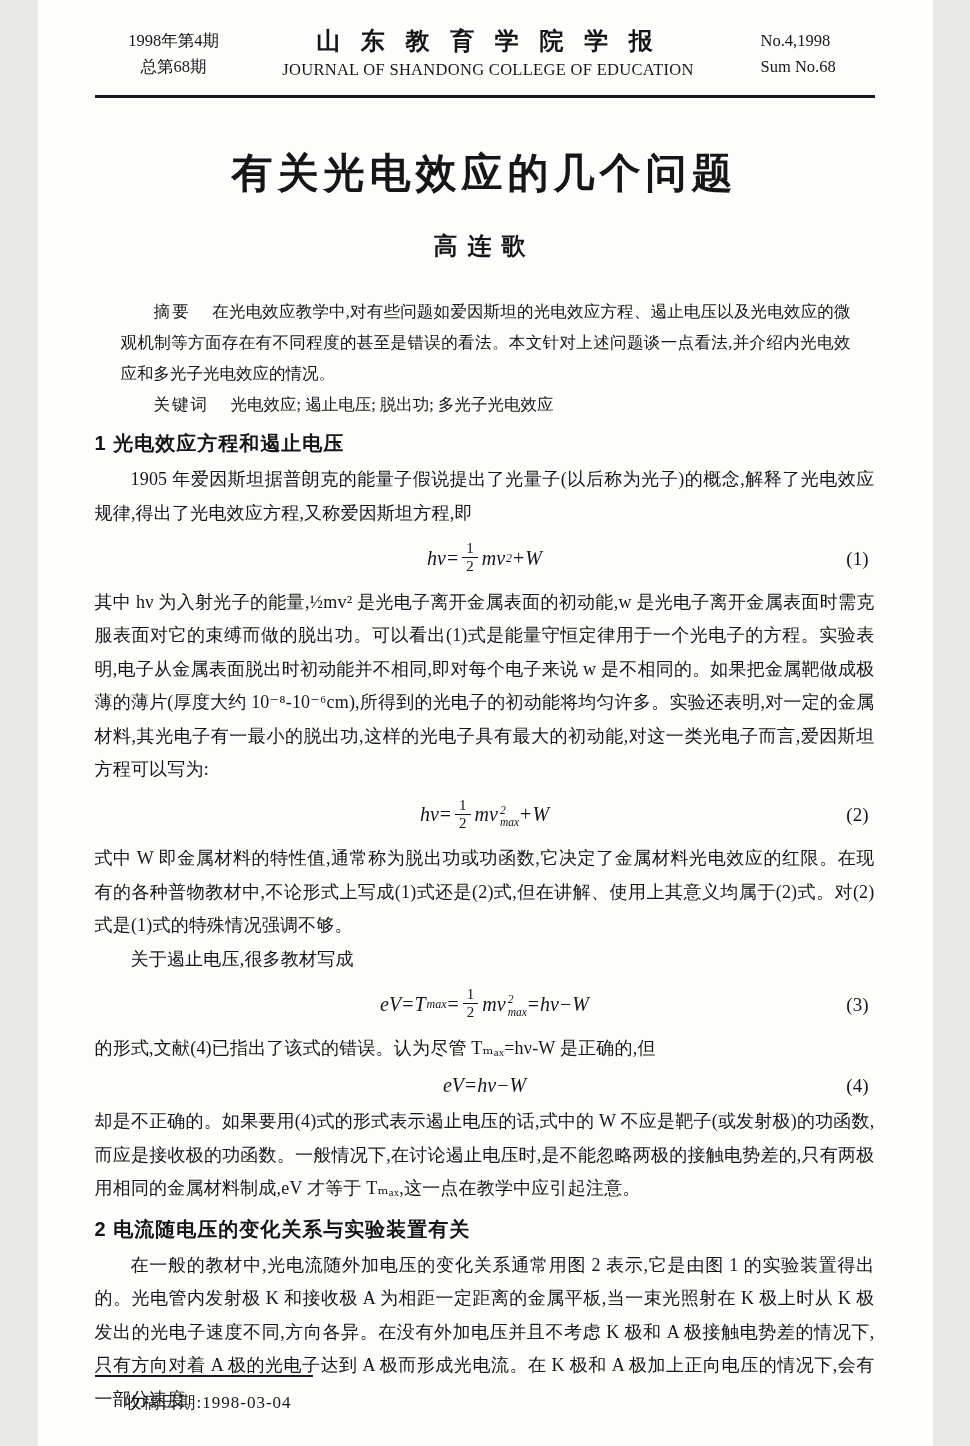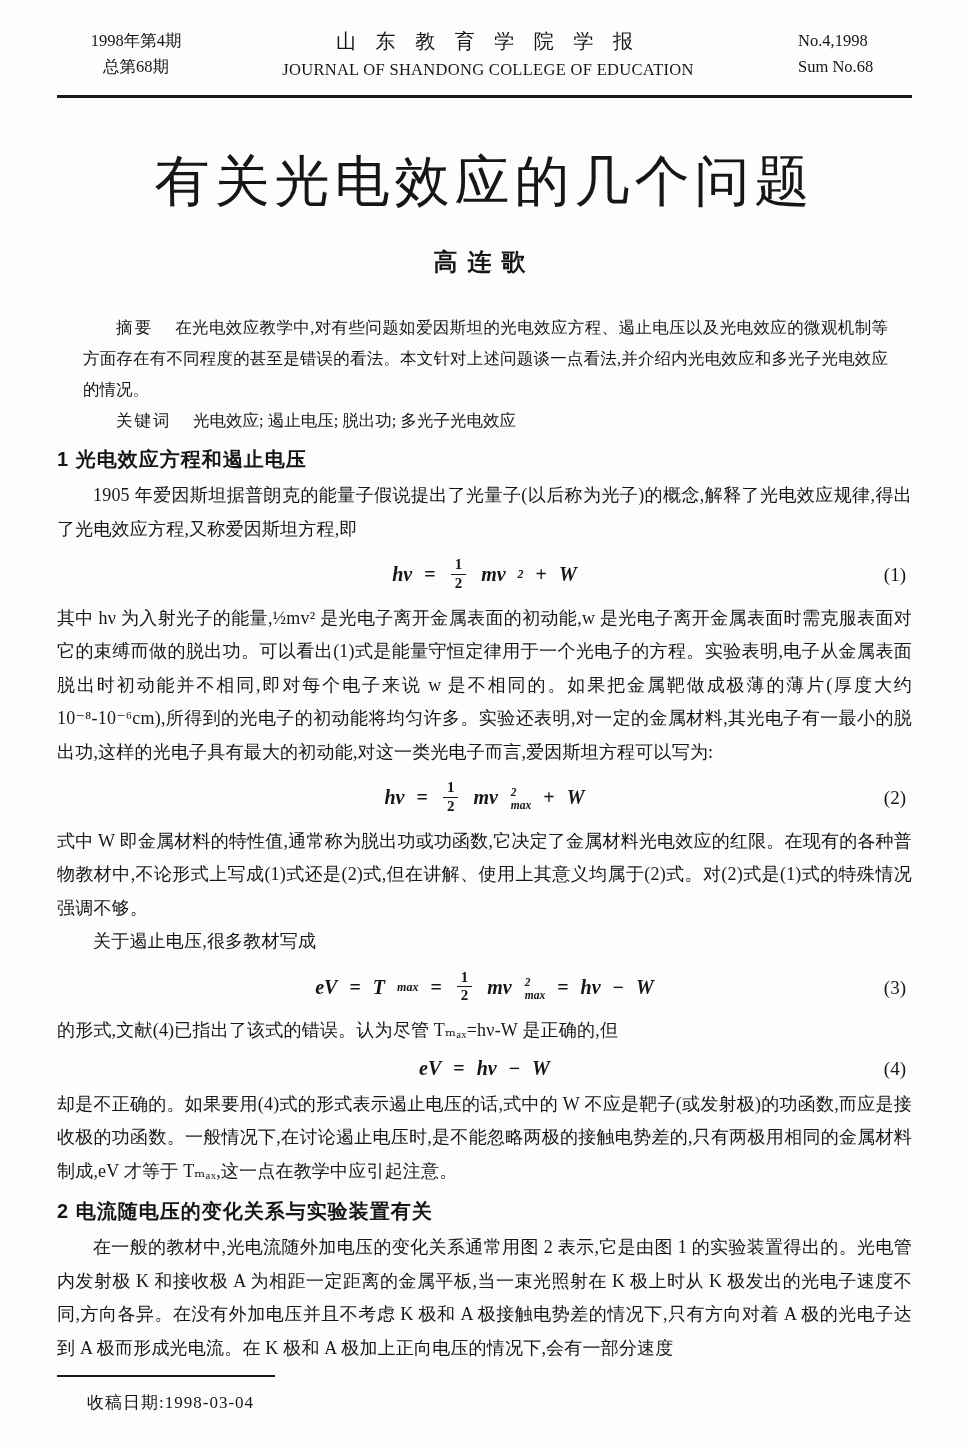--- a/index.html
+++ b/index.html
@@ -1,53 +1,53 @@
 <!DOCTYPE html>
 <html><head>
 <meta charset="utf-8">
 <style>
   html,body{margin:0;padding:0;background:#e8e8e6;}
   .page{
-    width:970px;height:1446px;box-sizing:border-box;
+    width:895px;height:1446px;box-sizing:border-box;
     margin:0 auto;position:relative;overflow:hidden;
     background:#fdfdfb;color:#161616;
     padding:24px 58px 0 57px;
     font-family:"Liberation Serif","DejaVu Serif",serif;
   }
   
   .jheader{display:flex;justify-content:space-between;align-items:flex-start;
     border-bottom:3.5px solid #1a1a1a;padding:4px 4px 12px 4px;}
   .hdr-block{line-height:26px;font-size:16.5px;}
   .hdr-left{text-align:center;min-width:150px;}
   .hdr-right{text-align:left;min-width:110px;margin-left:33px;}
   .hdr-center{text-align:center;flex:1;}
-  .hdr-cn{font-family:"Liberation Sans","DejaVu Sans",sans-serif;font-weight:400;
-    font-size:20px;letter-spacing:7px;white-space:nowrap;}
+  .hdr-cn{font-family:"Liberation Sans","DejaVu Sans",sans-serif;font-weight:700;
+    font-size:24px;letter-spacing:7px;white-space:nowrap;}
   .hdr-en{font-size:16.5px;letter-spacing:0.3px;white-space:nowrap;margin-top:3px;}
   
-  .art-title{margin:52px 0 0 0;text-align:center;font-size:55px;font-weight:400;
+  .art-title{margin:52px 0 0 0;text-align:center;font-size:41px;font-weight:700;
     letter-spacing:5px;line-height:1.15;}
   .art-author{margin-top:33px;text-align:center;font-size:24px;font-weight:700;
     letter-spacing:10px;}
   
   .abstract{margin:34px 24px 9px 26px;font-weight:400;font-size:16.5px;
     line-height:31px;text-align:justify;}
   .ab-para{margin:0;text-indent:2em;}
   .ab-label{font-family:"Liberation Sans","DejaVu Sans",sans-serif;margin-right:1.3em;letter-spacing:2px;}
   .kw-para{margin:0;text-indent:2em;}
   
   .sec-heading{font-family:"Liberation Sans","DejaVu Sans",sans-serif;
     font-size:20px;font-weight:700;margin:10px 0 6px 0;letter-spacing:1px;}
   .body-para{margin:0;font-size:18px;line-height:33.5px;text-align:justify;
     letter-spacing:0.2px;}
   .indent{text-indent:2em;}
   
   .eq-row{position:relative;text-align:center;margin:3px 0;font-size:20px;
     line-height:1;padding:7px 0;}
-  .eq-body{display:inline-flex;align-items:center;gap:12px;font-weight:bold;}
+  .eq-body{display:inline-flex;align-items:center;gap:1px;}
   .eq-body .it{font-style:italic;}
   .eq-body sup{font-size:12px;font-style:italic;}
   .eq-body sub{font-size:12px;font-style:italic;}
   .frac{display:inline-flex;flex-direction:column;align-items:center;
     font-size:15px;line-height:1.15;margin:0 3px;vertical-align:middle;}
   .frac .fn{border-bottom:1.6px solid #161616;padding:0 4px;}
   .supsub{display:inline-flex;flex-direction:column;align-items:flex-start;
     font-size:11.5px;line-height:1.12;font-style:italic;margin-left:1px;
     transform:translateY(2px);}
   .eq-no{position:absolute;right:6px;top:50%;transform:translateY(-50%);

